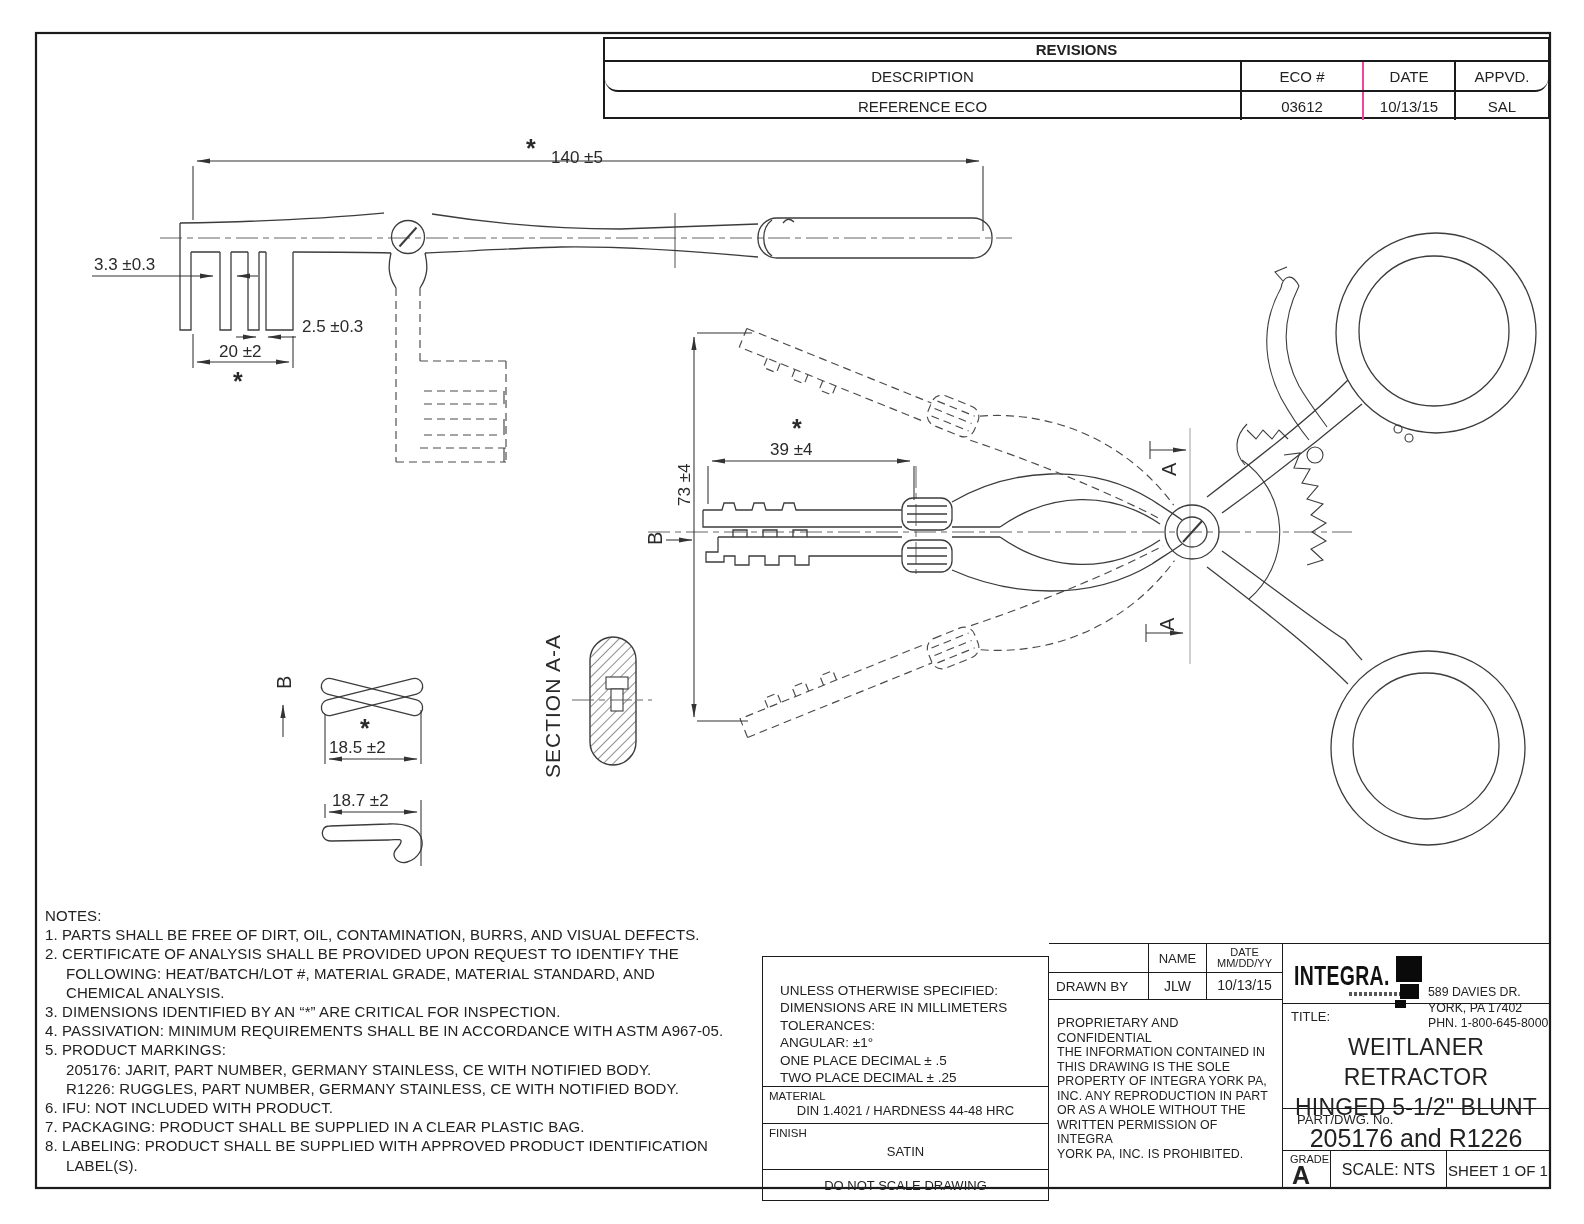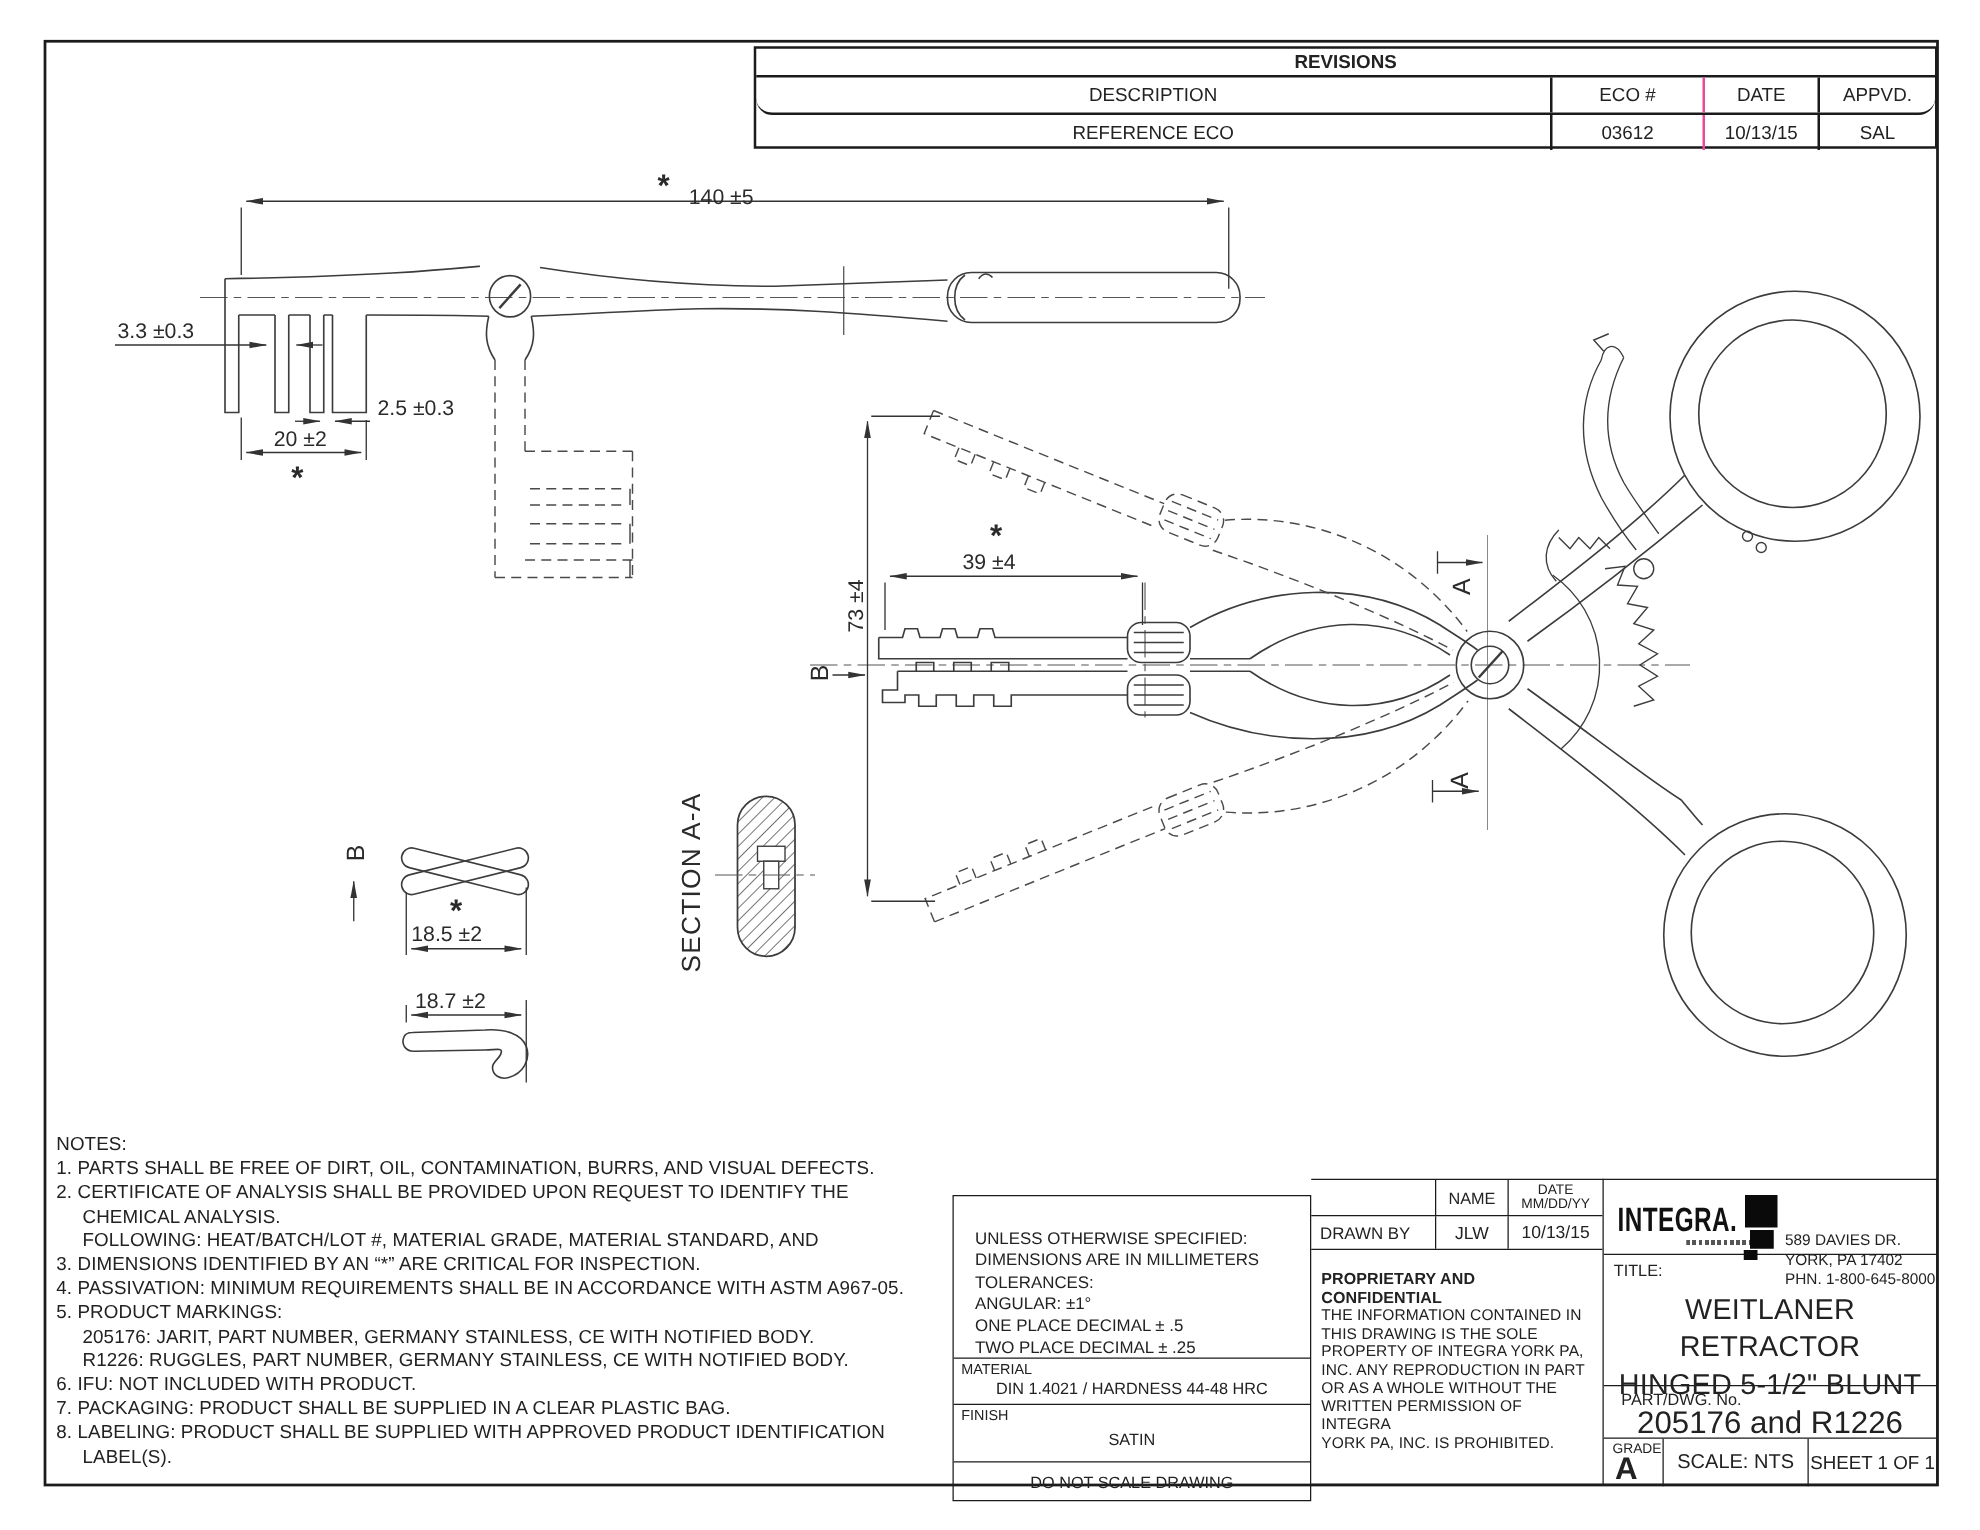--- a/index.html
+++ b/index.html
@@ -37,21 +37,21 @@
   .tbL .dns{height:30px;display:flex;align-items:center;justify-content:center;font-size:13px;}
   .lbl{position:absolute;left:6px;top:3px;font-size:11.5px;}
   .val{position:absolute;left:0;right:0;text-align:center;font-size:13px;}
   .tbM{left:1049px;top:943px;width:234px;height:245px;border-left:none;}
   .tbM .hrow{display:flex;height:29px;border-bottom:1.7px solid #1b1b1b;box-sizing:border-box;}
   .tbM .drow{display:flex;height:27px;border-bottom:1.7px solid #1b1b1b;box-sizing:border-box;}
   .tbM .mc1{width:100px;border-right:1.7px solid #1b1b1b;box-sizing:border-box;display:flex;align-items:center;padding-left:7px;font-size:13.5px;}
   .tbM .mc2{width:58px;border-right:1.7px solid #1b1b1b;box-sizing:border-box;display:flex;align-items:center;justify-content:center;font-size:13px;}
   .tbM .mc3{flex:1;display:flex;flex-direction:column;align-items:center;justify-content:center;font-size:11px;line-height:11.5px;}
   .tbM .prop{padding:16px 6px 0 8px;font-size:12.4px;line-height:14.5px;letter-spacing:.1px;}
-  .tbM .prop .pt{font-weight:bold;font-size:12.8px;}
+  .tbM .prop .pt{font-weight:normal;font-size:12.8px;}
   .tbR{left:1283px;top:943px;width:267px;height:245px;border-left:none;}
   .tbR .logo{height:60px;border-bottom:1.7px solid #1b1b1b;box-sizing:border-box;position:relative;}
   .integra{position:absolute;left:11px;top:17px;font-size:27px;font-weight:bold;letter-spacing:.5px;color:#111;transform:scaleX(.72);transform-origin:left center;}
   .tagline{position:absolute;left:66px;top:48px;width:56px;height:4px;background:repeating-linear-gradient(90deg,#555 0 3px,transparent 3px 5px);}
   .sq1{position:absolute;left:113px;top:12px;width:26px;height:26px;background:#0a0a0a;}
   .sq2{position:absolute;left:117px;top:40px;width:19px;height:15px;background:#0a0a0a;}
   .sq3{position:absolute;left:112px;top:56px;width:11px;height:8px;background:#0a0a0a;}
   .addr{position:absolute;left:145px;top:9px;font-size:12.3px;line-height:15.6px;margin-top:32px;}
   .tbR .ttl{height:105px;border-bottom:1.7px solid #1b1b1b;box-sizing:border-box;position:relative;}
   .ttl .tl{position:absolute;left:8px;top:5px;font-size:13px;}
@@ -283,22 +283,22 @@
     <div class="c2">03612</div>
     <div class="c3">10/13/15</div>
     <div class="c4">SAL</div>
   </div>
 </div>
 
 <div class="abs notes">
   <div>NOTES:</div>
   <div>1.  PARTS SHALL BE FREE OF DIRT, OIL, CONTAMINATION, BURRS, AND VISUAL DEFECTS.</div>
   <div>2.  CERTIFICATE OF ANALYSIS SHALL BE PROVIDED UPON REQUEST TO IDENTIFY THE</div>
+  <div class="cont">FOLLOWING: HEAT/BATCH/LOT #, MATERIAL GRADE, MATERIAL STANDARD, AND</div>
   <div class="cont">CHEMICAL ANALYSIS.</div>
-  <div class="cont">FOLLOWING: HEAT/BATCH/LOT #, MATERIAL GRADE, MATERIAL STANDARD, AND</div>
   <div>3.  DIMENSIONS IDENTIFIED BY AN “*” ARE CRITICAL FOR INSPECTION.</div>
   <div>4.  PASSIVATION: MINIMUM REQUIREMENTS SHALL BE IN ACCORDANCE WITH ASTM A967-05.</div>
   <div>5.  PRODUCT MARKINGS:</div>
   <div class="cont">205176: JARIT, PART NUMBER, GERMANY STAINLESS, CE WITH NOTIFIED BODY.</div>
   <div class="cont">R1226: RUGGLES, PART NUMBER, GERMANY STAINLESS, CE WITH NOTIFIED BODY.</div>
   <div>6.  IFU: NOT INCLUDED WITH PRODUCT.</div>
   <div>7.  PACKAGING: PRODUCT  SHALL BE SUPPLIED IN A CLEAR PLASTIC BAG.</div>
   <div>8.  LABELING: PRODUCT SHALL BE SUPPLIED WITH APPROVED PRODUCT IDENTIFICATION</div>
   <div class="cont">LABEL(S).</div>
 </div>

